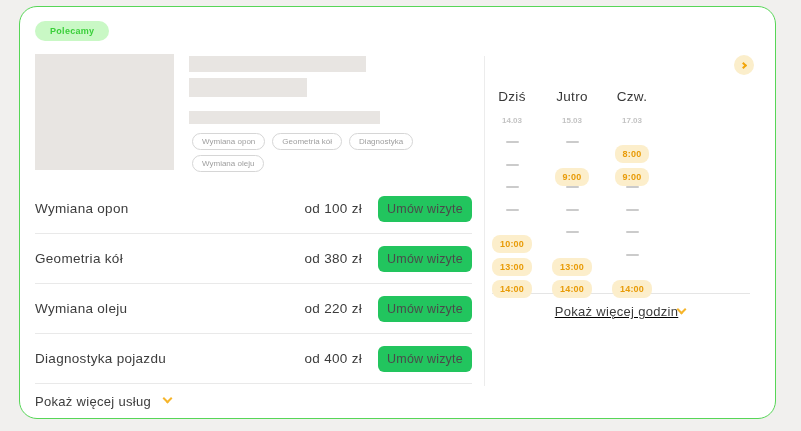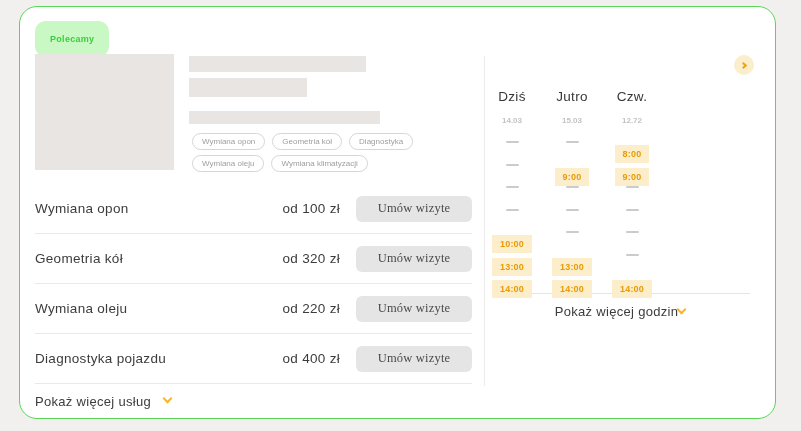--- a/index.html
+++ b/index.html
@@ -14,21 +14,21 @@
     position: absolute; left: 19px; top: 6px;
     width: 757px; height: 413px;
     background: #ffffff;
     border: 1px solid #57d657;
     border-radius: 18px;
   }
   .badge {
     position: absolute; left: 15px; top: 14px;
     background: #c9f8c5; color: #3bcf3b;
     font-size: 9px; font-weight: bold; letter-spacing: .3px;
-    padding: 13px 15px; border-radius: 11px;
+    padding: 5px 15px; border-radius: 11px;
   }
   .img-ph { position: absolute; left: 15px; top: 47px; width: 139px; height: 116px; background: #e8e5e2; }
   .bar-1 { position: absolute; left: 169px; top: 49px; width: 177px; height: 16px; background: #e8e5e2; }
   .bar-2 { position: absolute; left: 169px; top: 71px; width: 118px; height: 19px; background: #e8e5e2; }
   .bar-3 { position: absolute; left: 169px; top: 104px; width: 191px; height: 13px; background: #e8e5e2; }
   .chips {
     position: absolute; left: 172px; top: 126px; width: 262px;
     display: flex; flex-wrap: wrap; gap: 5px 7px;
   }
   .chip {
@@ -37,23 +37,23 @@
     white-space: nowrap; background: #fff;
   }
   .services { position: absolute; left: 15px; top: 177px; width: 437px; }
   .service-row {
     display: flex; align-items: center; height: 50px;
     border-bottom: 1px solid #e9e9e9;
   }
   .service-name { flex: 1; font-size: 13.5px; color: #3c3c3c; letter-spacing: .3px; }
   .service-price { font-size: 13.5px; color: #3c3c3c; margin-right: 16px; letter-spacing: .3px; }
   .book-btn {
-    width: 116px; height: 26px;
-    background: #e5e5e5; border: none; border-radius: 6px;
-    font-size: 12.5px; color: #4a4a4a; font-family: Liberation Serif, serif;
+    width: 94px; height: 26px;
+    background: #22c55e; border: none; border-radius: 6px;
+    font-size: 12.5px; color: #4a4a4a; font-family: Liberation Sans, sans-serif;
     letter-spacing: .2px; cursor: pointer;
   }
   .list-footer {
     height: 34px; display: flex; align-items: center; justify-content: flex-start;
     gap: 13px; cursor: pointer; background: none; border: none; width: 100%;
     font-family: inherit;
   }
   .footer-label { font-size: 13px; color: #3c3c3c; letter-spacing: .3px; }
   .chev-down {
     width: 7px; height: 7px;
@@ -65,70 +65,69 @@
   .days { display: flex; }
   .day-col { width: 60px; text-align: center; }
   .day-name { font-size: 13.5px; color: #383838; letter-spacing: .3px; margin-top: 36px; }
   .day-date { font-size: 8px; color: #c3c3c3; margin-top: 12px; font-weight: bold; }
   .slots { margin-top: 6px; }
   .cell { height: 22.5px; display: flex; align-items: center; justify-content: center; }
   .dash { width: 13px; height: 2px; background: #cbcbcb; border-radius: 1px; }
   .slot-chip {
     background: #fceecb; color: #e89b07;
     font-weight: bold; font-size: 9px; letter-spacing: .2px;
-    border: none; border-radius: 0; padding: 4px 8px; min-width: 34px;
+    border: none; border-radius: 8px; padding: 4px 8px; min-width: 34px;
     font-family: inherit; cursor: pointer; margin-top: 24px;
   }
   .next-btn {
     position: absolute; left: 252px; top: 2px;
     width: 20px; height: 20px; border-radius: 50%;
     background: #fbeecb; border: none;
     display: flex; align-items: center; justify-content: center; cursor: pointer;
   }
   .chev-right {
     width: 5px; height: 5px;
     border-right: 2px solid #f2a50a; border-bottom: 2px solid #f2a50a;
     transform: rotate(-45deg); margin-left: -2px; display: inline-block;
   }
   .calendar-hline { margin: 4px 0 0 10px; width: 258px; height: 1px; background: #e5e5e5; }
   .calendar-footer {
     height: 32px; width: 100%; margin-top: 2px;
     display: flex; align-items: center; justify-content: center; 
-    background: none; border: none; cursor: pointer; font-family: inherit;
+    background: none; border: none; cursor: pointer; font-family: inherit; text-decoration: underline;
   }
 </style>
 </head>
 <body>
 
 <div class="card">
 
   <span class="badge">Polecamy</span>
 
   <div class="img-ph"></div>
   <div class="bar-1"></div>
   <div class="bar-2"></div>
   <div class="bar-3"></div>
 
   <div class="chips">
     <span class="chip">Wymiana opon</span>
     <span class="chip">Geometria kół</span>
     <span class="chip">Diagnostyka</span>
     <span class="chip">Wymiana oleju</span>
-    <span class="chip">Wymiana klimatyzacji</span>
   </div>
 
   <div class="services">
     <div class="service-row">
       <span class="service-name">Wymiana opon</span>
       <span class="service-price">od 100 zł</span>
       <button class="book-btn">Umów wizyte</button>
     </div>
     <div class="service-row">
       <span class="service-name">Geometria kół</span>
-      <span class="service-price">od 320 zł</span>
+      <span class="service-price">od 380 zł</span>
       <button class="book-btn">Umów wizyte</button>
     </div>
     <div class="service-row">
       <span class="service-name">Wymiana oleju</span>
       <span class="service-price">od 220 zł</span>
       <button class="book-btn">Umów wizyte</button>
     </div>
     <div class="service-row">
       <span class="service-name">Diagnostyka pojazdu</span>
       <span class="service-price">od 400 zł</span>
@@ -201,21 +200,21 @@
             </div>
           <div class="cell">
               <button class="slot-chip">14:00</button>
             </div>
         </div>
       </div>
 
 
       <div class="day-col">
         <div class="day-name">Czw.</div>
-        <div class="day-date">12.72</div>
+        <div class="day-date">17.03</div>
         <div class="slots">
           <div class="cell">
               <button class="slot-chip">8:00</button>
             </div>
           <div class="cell">
               <button class="slot-chip">9:00</button>
             </div>
           <div class="cell">
               <span class="dash"></span>
             </div>

